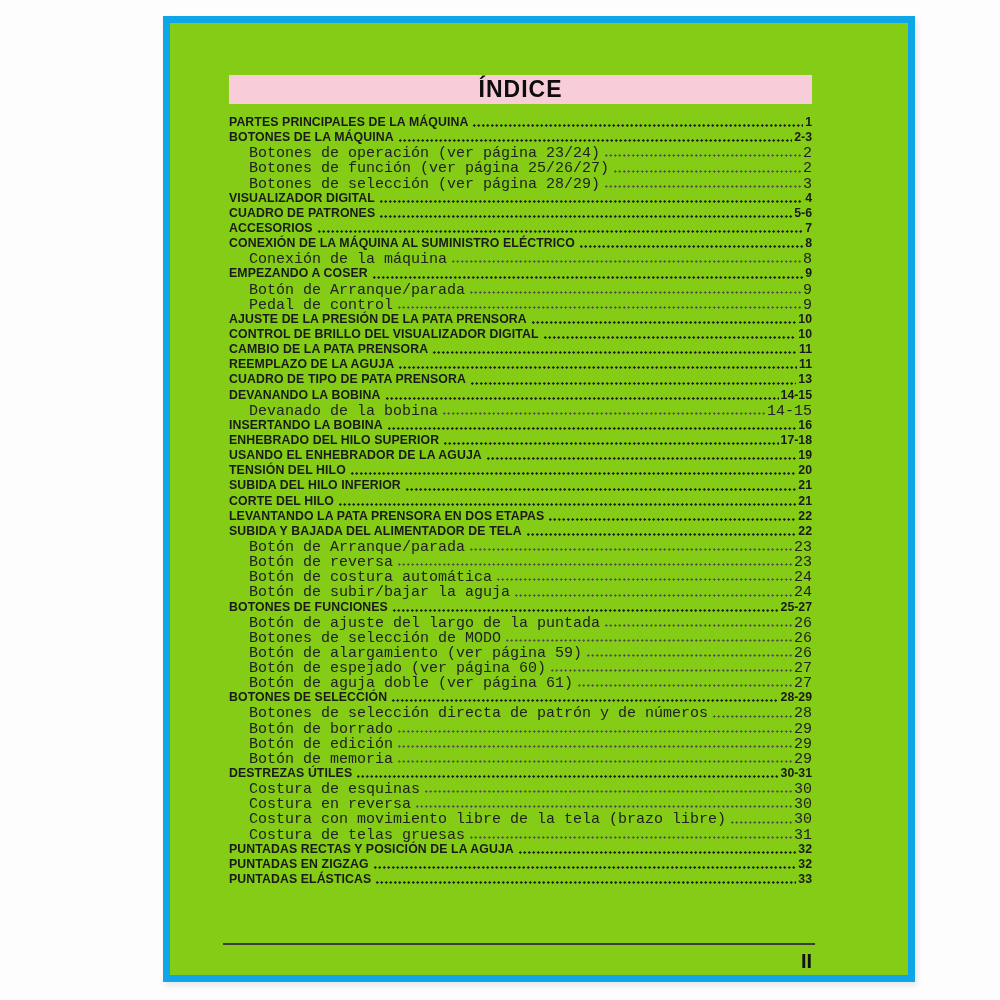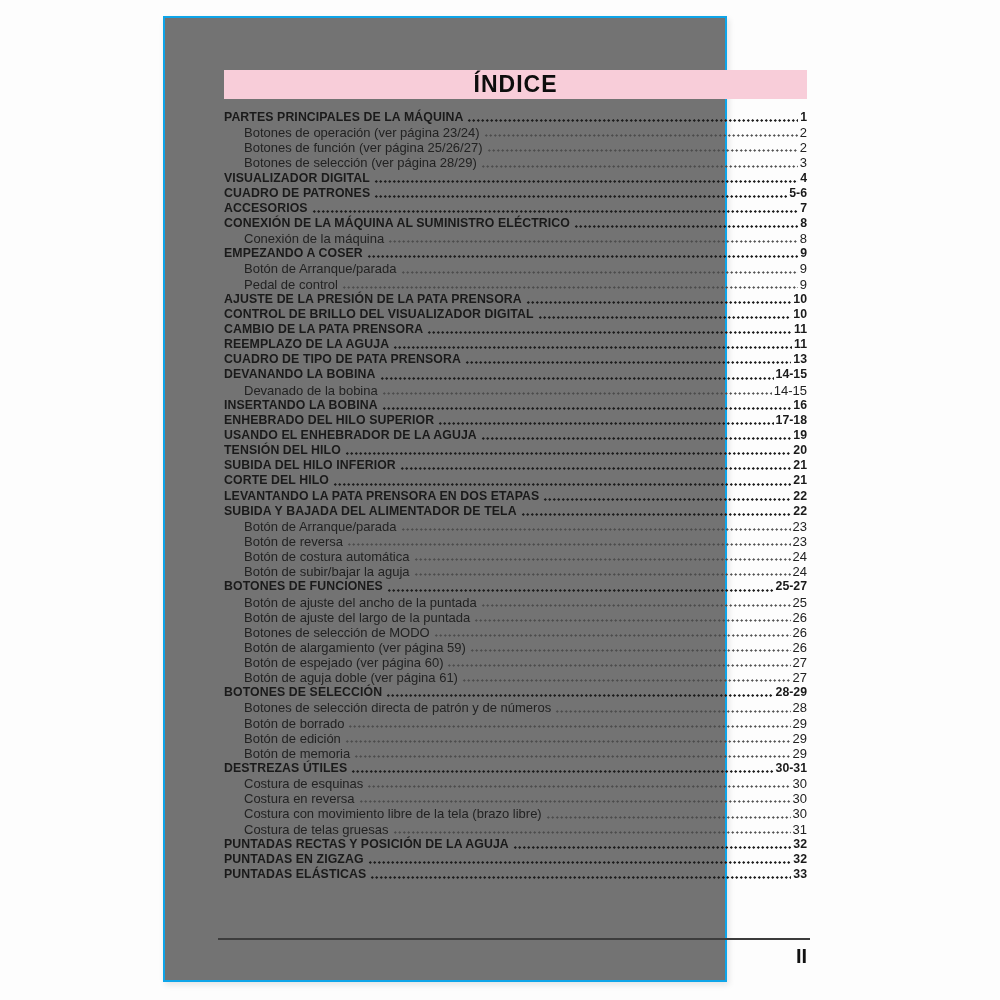--- a/index.html
+++ b/index.html
@@ -6,23 +6,23 @@
   html, body {
     width: 1000px; height: 1000px;
     background: #fdfdfd;
     font-family: "Liberation Sans", sans-serif;
     color: #1a1a1a;
     overflow: hidden;
   }
   .sheet {
     position: absolute;
     left: 163px; top: 16px;
-    width: 564px; height: 966px;
-    background: #737373;
-    border: 2px solid #0ea5e9;
+    width: 752px; height: 966px;
+    background: #84cc16;
+    border: 7px solid #0ea5e9;
     box-shadow: 2px 3px 6px rgba(0,0,0,0.10);
   }
   .content {
     position: absolute;
     left: 59px; top: 0;
     width: 583px; height: 100%;
   }
   .title-bar {
     position: absolute;
     left: 0; top: 52px;
@@ -45,23 +45,24 @@
     display: flex;
     align-items: baseline;
     height: 15.15px;
     font-size: 12.3px;
     white-space: nowrap;
   }
   .row.lvl0 { font-weight: bold; }
   .row.lvl0 .label { letter-spacing: 0.1px; }
   .row.lvl1 {
     font-weight: normal;
-    font-size: 13px;
+    font-size: 15px;
     padding-left: 20px;
     color: #222;
+    font-family: Liberation Mono, monospace;
   }
   .label { flex: 0 0 auto; }
   .dots {
     flex: 1 1 auto;
     align-self: stretch;
     margin: 0 2px 0 4px;
     background-image: radial-gradient(circle, #1c1c1c 1.0px, transparent 1.3px);
     background-size: 4.5px 4.5px;
     background-repeat: repeat-x;
     background-position: left bottom 2.5px;
@@ -96,20 +97,25 @@
       <span class="title-text">ÍNDICE</span>
     </div>
 
     <div class="toc">
   <div class="row lvl0">
     <span class="label">PARTES PRINCIPALES DE LA MÁQUINA</span>
     <span class="dots"></span>
     <span class="pageno">1</span>
   </div>
 
+  <div class="row lvl0">
+    <span class="label">BOTONES DE LA MÁQUINA</span>
+    <span class="dots"></span>
+    <span class="pageno">2-3</span>
+  </div>
 
   <div class="row lvl1">
     <span class="label">Botones de operación (ver página 23/24)</span>
     <span class="dots"></span>
     <span class="pageno">2</span>
   </div>
 
   <div class="row lvl1">
     <span class="label">Botones de función (ver página 25/26/27)</span>
     <span class="dots"></span>
@@ -285,25 +291,20 @@
     <span class="dots"></span>
     <span class="pageno">24</span>
   </div>
 
   <div class="row lvl0">
     <span class="label">BOTONES DE FUNCIONES</span>
     <span class="dots"></span>
     <span class="pageno">25-27</span>
   </div>
 
-  <div class="row lvl1">
-    <span class="label">Botón de ajuste del ancho de la puntada</span>
-    <span class="dots"></span>
-    <span class="pageno">25</span>
-  </div>
 
   <div class="row lvl1">
     <span class="label">Botón de ajuste del largo de la puntada</span>
     <span class="dots"></span>
     <span class="pageno">26</span>
   </div>
 
   <div class="row lvl1">
     <span class="label">Botones de selección de MODO</span>
     <span class="dots"></span>

